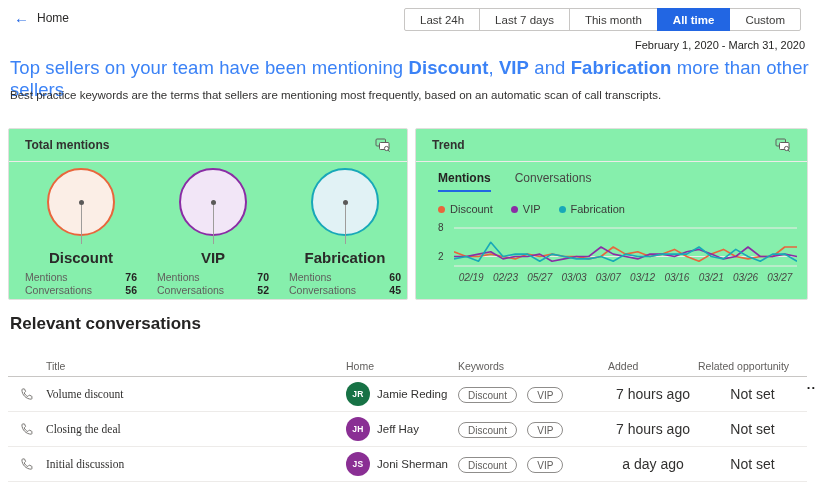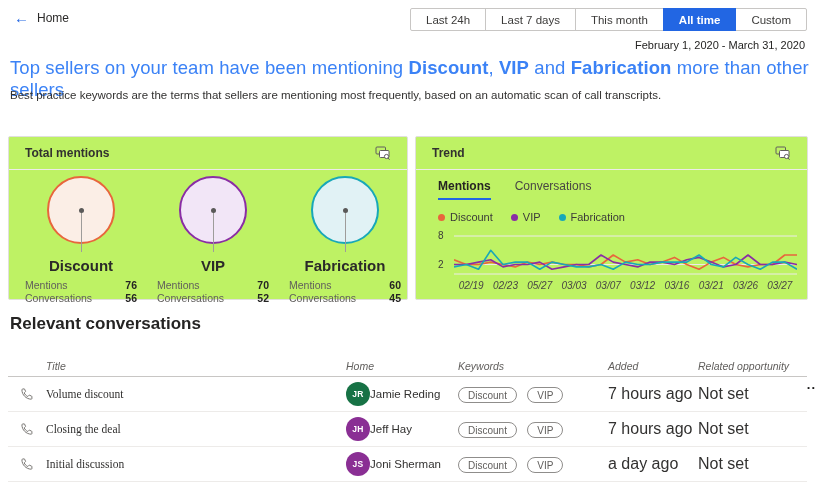--- a/index.html
+++ b/index.html
@@ -7,39 +7,39 @@
   body {
     font-family:"Liberation Sans","DejaVu Sans",sans-serif;
     background:#ffffff; color:#323130; position:relative; overflow:hidden;
   }
 
   
   .backbar { position:absolute; left:14px; top:10px; display:flex; align-items:center; gap:8px; cursor:pointer; }
   .backbar .arrow { color:#2266E3; font-size:15px; line-height:1; }
   .backbar .home { font-size:12px; color:#2b2a29; }
 
-  .filters { position:absolute; right:10px; top:8px; display:flex; }
+  .filters { position:absolute; right:16px; top:8px; display:flex; }
   .filters button {
     font-family:inherit; font-size:11.5px; color:#3b3a39; background:#fff;
     border:1px solid #c8c6c4; padding:4px 15px; margin-left:-1px; cursor:pointer; height:23px;
   }
   .filters button:first-child { border-radius:2px 0 0 2px; margin-left:0; }
   .filters button:last-child { border-radius:0 2px 2px 0; }
   .filters button.sel { background:#2266E3; border-color:#2266E3; color:#fff; font-weight:600; position:relative; z-index:1; }
 
   .daterange { position:absolute; right:12px; top:39px; font-size:11px; color:#252423; }
 
   
   .headline { position:absolute; left:10px; top:57px; font-size:18.5px; font-weight:400; color:#3b82f6; letter-spacing:.1px; }
   .headline .kw { font-weight:700; }
   .desc { position:absolute; left:10px; top:88px; font-size:11.5px; color:#323130; line-height:14px; }
 
   
   .cards { position:absolute; left:8px; top:128px; width:800px; height:172px; display:flex; gap:7px; }
-  .card { background:#bef264; border:1px solid #e1dfdd; border-radius:2px; position:relative;margin-top:8px; }
+  .card { background:#86efac; border:1px solid #e1dfdd; border-radius:2px; position:relative; }
   .card.left { width:400px; }
   .card.right { flex:1; }
   .card-head { height:33px; display:flex; align-items:center; justify-content:space-between;
     padding:0 14px 0 16px; border-bottom:1px solid #edebe9; }
   .card-head .ct { font-size:12px; font-weight:700; color:#323130; }
   .icon-btn { background:none; border:none; cursor:pointer; padding:2px; line-height:0; }
 
   
   .bubbles { position:absolute; top:33px; left:0; right:0; bottom:0; }
   .bcol { position:absolute; top:0; width:112px; text-align:center; }
@@ -66,32 +66,32 @@
   .chart { position:relative; margin-top:9px; padding-left:16px; }
   .chart svg { display:block; width:100%; height:46px; }
   .yticks span { position:absolute; left:0; font-size:10px; color:#3b3a39; }
   .xlabels { display:flex; margin-top:2px;font-style:italic; }
   .xlabels span { flex:1; text-align:center; font-size:10px; color:#484644; }
 
   
   .section-title { position:absolute; left:10px; top:314px; font-size:17px; font-weight:600; color:#252423; }
   .table { position:absolute; left:8px; top:356px; width:799px; }
   .trow { display:grid; grid-template-columns:38px 300px 112px 150px 90px 1fr; align-items:center; }
-  .thead { height:21px; border-bottom:1px solid #c8c6c4;font-style:italic; }
+  .thead { height:21px; border-bottom:1px solid #c8c6c4; }
   .thead span { font-size:10.5px; color:#605e5c; }
   .trow.rowline { height:35px; border-bottom:1px solid #edebe9; cursor:pointer; }
   .cell-icon { display:flex; justify-content:center; }
   .rtitle { font-size:11.5px; color:#323130;font-family:Liberation Serif, serif; }
-  .owner { display:flex; align-items:center; }
+  .owner { display:flex; align-items:center; gap:7px; }
   .avatar { width:24px; height:24px; border-radius:50%; color:#fff; font-size:8.5px; font-weight:700;
     display:flex; align-items:center; justify-content:center; letter-spacing:.3px; }
   .oname { font-size:11.5px; color:#323130; }
   .pill { display:inline-block; border:1px solid #8f8d8b; border-radius:10px; padding:1.5px 9px;
     font-size:10px; color:#605e5c; margin-right:6px; background:#fff; }
-  .added, .related { font-size:16px; color:#323130; }
+  .added, .related { font-size:14px; color:#323130;text-align:center; }
   .more { position:absolute; right:1px; top:377px; font-size:13px; font-weight:700; color:#1b1a19; letter-spacing:1px; }
 </style>
 </head>
 <body>
 
 <div class="backbar">
   <span class="arrow">←</span>
   <span class="home">Home</span>
 </div>
 

